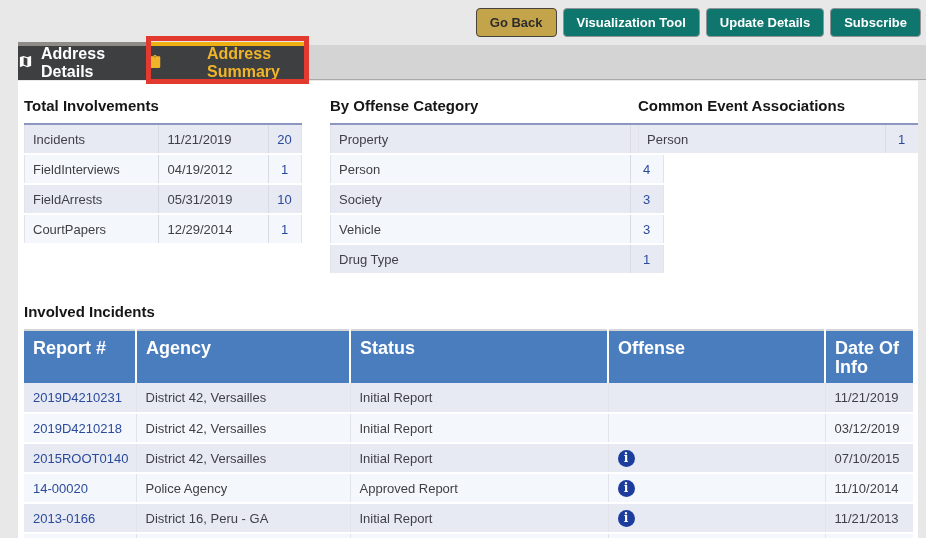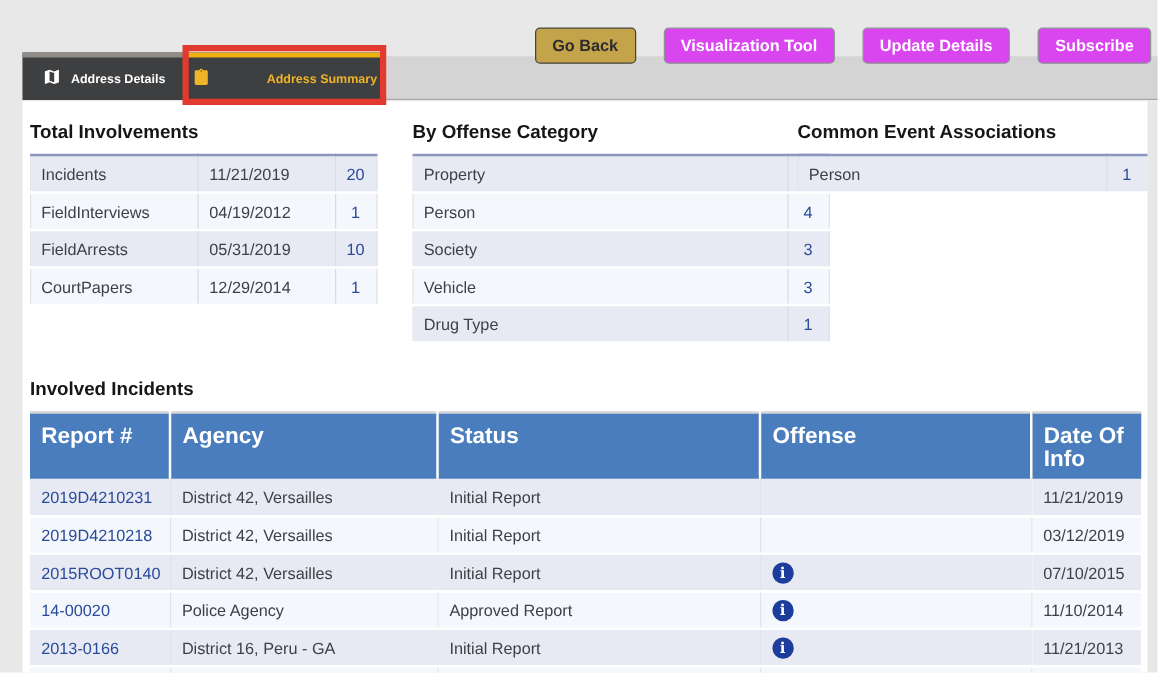--- a/index.html
+++ b/index.html
@@ -3,37 +3,37 @@
 <meta charset="utf-8">
 <style>
   * { margin:0; padding:0; box-sizing:border-box; }
   html,body { width:926px; height:538px; }
   body {
     position:relative; overflow:hidden;
     background:#e8e8e8;
     font-family:"Liberation Sans", sans-serif;
   }
   
-  .toolbar { position:absolute; top:8px; right:5px; display:flex; gap:22px; z-index:3;margin-top:14px; }
+  .toolbar { position:absolute; top:8px; right:5px; display:flex; gap:6px; z-index:3; }
   .btn {
     height:29px; padding:0 13px; font-size:13px; font-weight:700;
     border-radius:4px; display:flex; align-items:center; cursor:pointer; white-space:nowrap;
   }
-  .btn-dark { background:#d946ef; color:#ffffff; border:1px solid #8f9296; }
+  .btn-dark { background:#0f766e; color:#ffffff; border:1px solid #8f9296; }
   .btn-gold { background:#c4a44b; color:#2c2c2c; border:1px solid #45433a; }
 
   
   .tabstrip-bg {
     position:absolute; left:18px; right:0; top:45px; height:35px;
     background:#d4d4d4; border-bottom:1px solid #a9a9a9; z-index:1;
   }
   .tabs { position:absolute; left:18px; top:42px; height:38px; display:flex; background:#3e3f41; z-index:2; }
   .tab {
     display:flex; align-items:center; justify-content:center; gap:8px;
-    font-size:10px; font-weight:700; color:#ffffff;
+    font-size:16px; font-weight:700; color:#ffffff;
     border-top:4px solid #8f8b87; cursor:pointer;
   }
   .tab-details { width:130px; }
   .tab-summary { width:160px; border-top-color:#edb112; color:#f0b429;gap:45px; }
   .tab svg { flex:0 0 auto; }
   .annotation-box {
     position:absolute; left:146px; top:36px; width:163px; height:48px;
     border:5px solid #e23a2e; z-index:4; pointer-events:none;
   }
 

